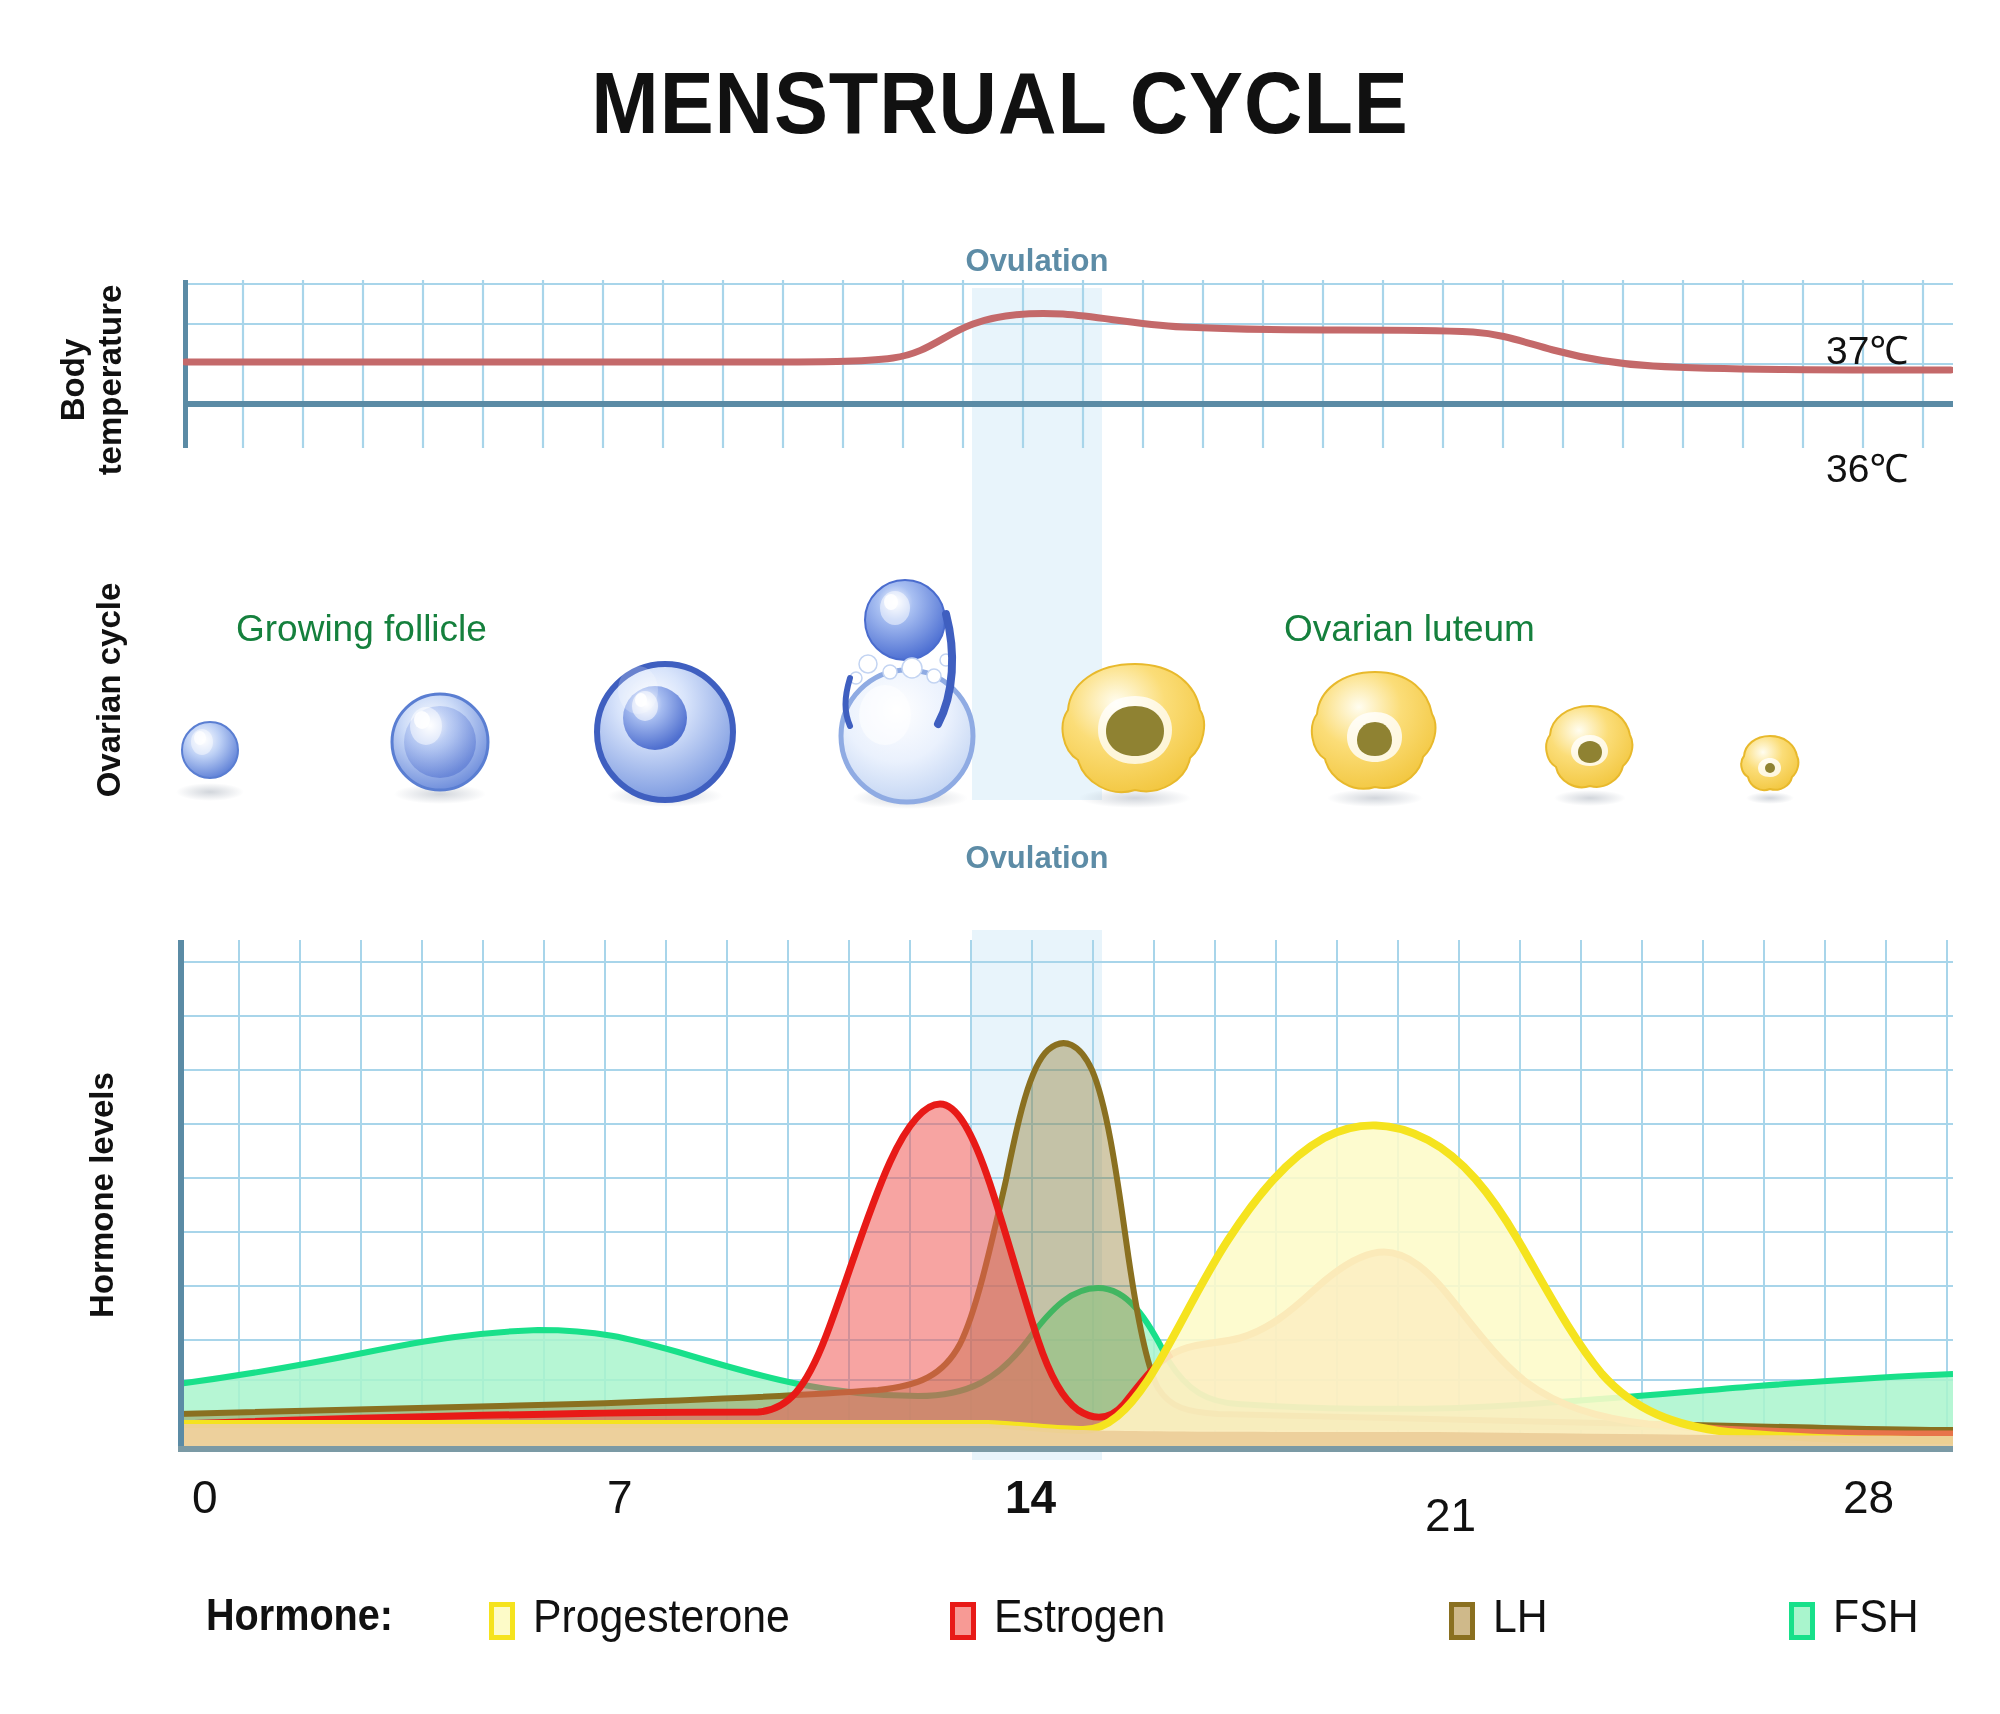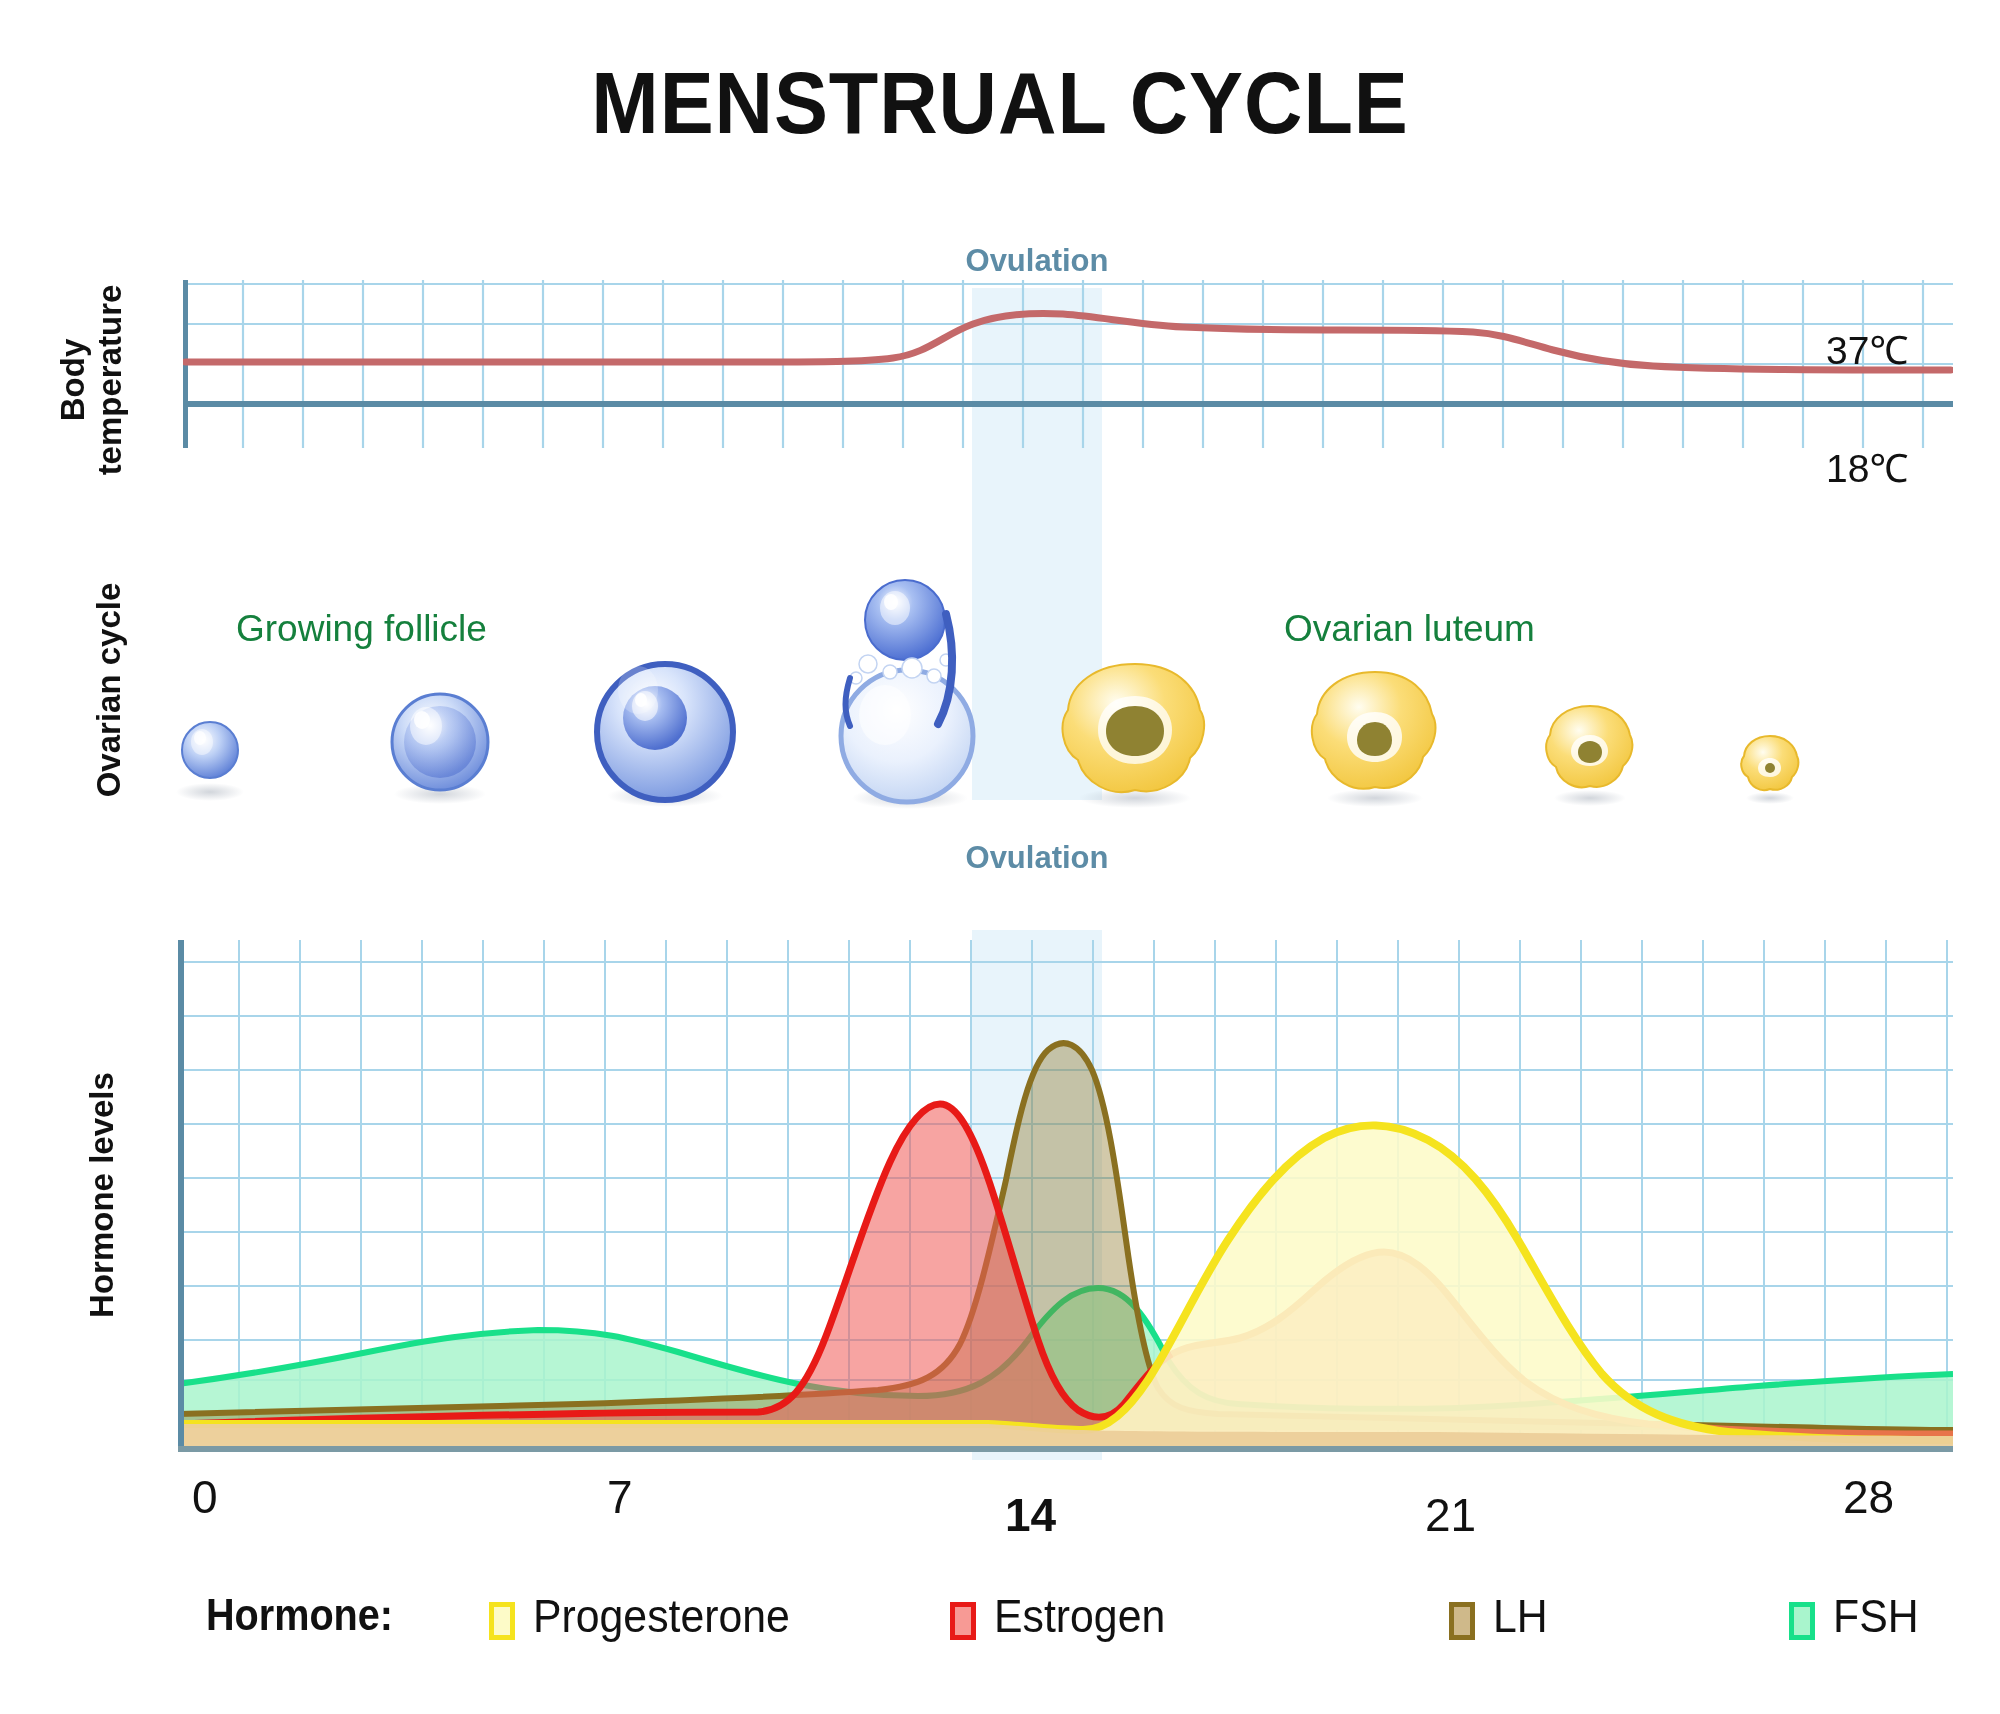--- a/index.html
+++ b/index.html
@@ -107,21 +107,21 @@
     transform:translate(-50%,-50%) rotate(-90deg);
     font-size:33px; font-weight:bold; color:#111;
     white-space:nowrap;
   }
   .xtick {
     position:absolute;
     font-size:46px;
     color:#111111;
     white-space:nowrap;
   }
-  .xtick.bold { font-weight:bold;margin-top:18px; }
+  .xtick.bold { font-weight:bold; }
 
   
   #legend {
     position:absolute;
     left:16px; top:1590px; width:2000px; height:70px;
   }
   #legend-title {
     position:absolute;
     left:190px; top:0;
     font-size:44px; font-weight:bold; color:#111;
@@ -204,21 +204,21 @@
 
     <path fill="none" stroke="#c4696a" stroke-width="7" stroke-linecap="round" d="M2,82 C120,82 360,82 560,82 C640,82 680,82 710,78
              C745,73 760,55 790,44 C815,35 845,32 880,34
              C920,37 950,44 1000,47 C1060,50 1110,50 1160,50
              C1210,50 1250,50 1290,52 C1320,54 1340,62 1370,70
              C1400,78 1430,84 1470,86 C1540,90 1650,90 1768,90"></path>
   </svg>
 </div>
 
 <div class="temp-tick" style="left:1826px; top:322px;text-align:center;">37℃</div>
-<div class="temp-tick" style="left:1826px; top:440px;">18℃</div>
+<div class="temp-tick" style="left:1826px; top:440px;">36℃</div>
 
 <div id="ovarian-label-wrap">
   <div id="ovarian-label">Ovarian cycle</div>
 </div>
 
 <div class="organ-caption" style="left:236px; top:608px;">Growing  follicle</div>
 
 <div class="organ-caption" style="left:1284px; top:608px;">Ovarian luteum</div>
 
 <svg class="organ" style="left:150px; top:560px;" width="1850" height="250" viewBox="0 0 1850 250">

